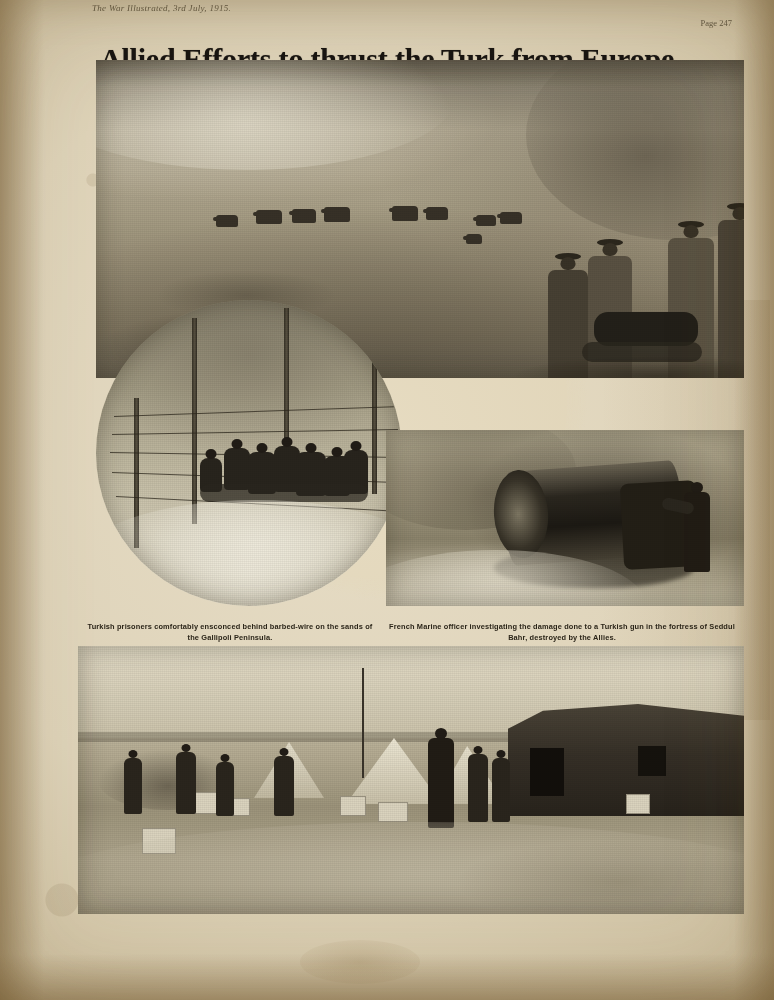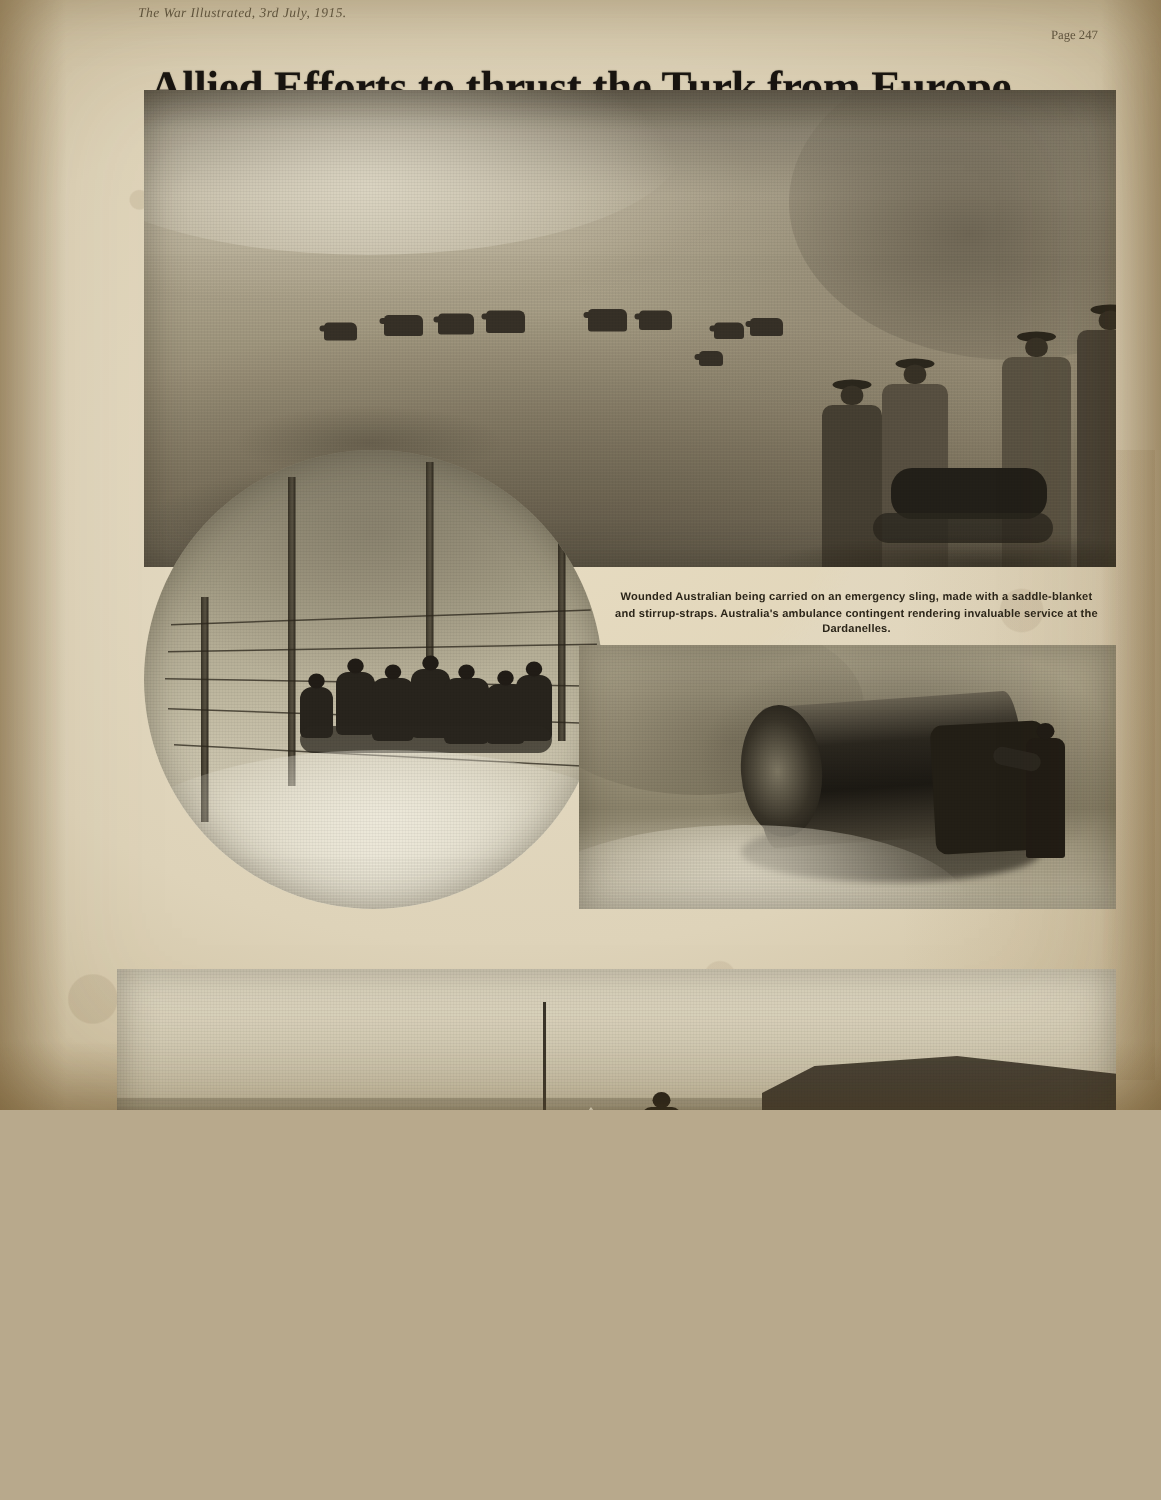--- a/index.html
+++ b/index.html
@@ -11,21 +11,21 @@
     width: 774px;
     height: 1000px;
     overflow: hidden;
     font-family: "Liberation Serif", serif;
   }
 
   
   .page {
     position: relative;
     width: 774px;
-    height: 740px;
+    height: 1000px;
     background:
       radial-gradient(ellipse 120% 90% at 45% 45%, #e7ddc6 0%, #ded3b9 45%, #cdbf9f 72%, #b9a782 92%, #a89573 100%);
     overflow: hidden;
   }
   
   .page::before {
     content: "";
     position: absolute;
     inset: 0;
     pointer-events: none;
@@ -381,21 +381,20 @@
 
       <div class="darkmass" style="left:498px;top:252px;width:104px;height:34px;border-radius:14px;background:#26231c;"></div>
       <div class="darkmass" style="left:486px;top:282px;width:120px;height:20px;border-radius:10px;opacity:.8;"></div>
 
       <div class="blob" style="left:420px;top:296px;width:280px;height:40px;background:radial-gradient(ellipse at 50% 50%, rgba(35,30,20,.5), rgba(0,0,0,0) 72%);"></div>
       <div class="grain"></div>
       <div class="vignette"></div>
     </div>
   </div>
 
-  <p class="caption" id="cap-top">Wounded Australian being carried on an emergency sling, made with a saddle-blanket and stirrup-straps.  Australia's ambulance contingent rendering invaluable service at the Dardanelles.</p>
 
   <div class="fig" id="fig-circle">
     <div class="photo circle ph-circle">
 
       <div class="wire-post" style="left:38px;top:98px;height:150px;"></div>
       <div class="wire-post" style="left:96px;top:18px;height:206px;"></div>
       <div class="wire-post" style="left:188px;top:8px;height:176px;"></div>
       <div class="wire-post" style="left:276px;top:24px;height:170px;"></div>
 
       <div class="wire" style="left:18px;top:116px;width:280px;transform:rotate(-2deg);"></div>
@@ -426,20 +425,21 @@
           <div class="ph"></div>
         </div>
       <div class="darkmass" style="left:104px;top:184px;width:168px;height:18px;border-radius:9px;opacity:.75;"></div>
 
       <div class="blob" style="left:-20px;top:200px;width:360px;height:130px;background:radial-gradient(ellipse at 50% 35%, rgba(242,238,224,.85), rgba(242,238,224,0) 72%);"></div>
       <div class="grain"></div>
       <div class="vignette" style="border-radius:50%;"></div>
     </div>
   </div>
 
+  <p class="caption" id="cap-circle">Turkish prisoners comfortably ensconced behind barbed-wire on the sands of the Gallipoli Peninsula.</p>
 
   <div class="fig" id="fig-gun">
     <div class="photo ph-gun">
 
       <div class="blob" style="left:-30px;top:-20px;width:220px;height:120px;background:radial-gradient(ellipse at 60% 70%, rgba(90,83,66,.5), rgba(0,0,0,0) 72%);"></div>
 
       <div class="gun-shadow" style="left:108px;top:118px;width:200px;height:40px;"></div>
       <div class="gun-barrel" style="left:118px;top:36px;width:178px;height:94px;transform:rotate(-4deg);"></div>
       <div class="gun-mouth" style="left:108px;top:40px;width:54px;height:88px;transform:rotate(-4deg);"></div>
       <div class="darkmass" style="left:236px;top:52px;width:76px;height:86px;border-radius:8px;transform:rotate(-3deg);background:#262219;"></div>
@@ -448,20 +448,21 @@
         <div class="hd" style="width:12px;height:11px;top:-10px;"></div>
       </div>
       <div class="darkmass" style="left:276px;top:70px;width:32px;height:12px;border-radius:6px;transform:rotate(12deg);"></div>
 
       <div class="blob" style="left:-40px;top:120px;width:300px;height:110px;background:radial-gradient(ellipse at 50% 30%, rgba(225,219,200,.8), rgba(225,219,200,0) 72%);"></div>
       <div class="grain"></div>
       <div class="vignette"></div>
     </div>
   </div>
 
+  <p class="caption" id="cap-gun">French Marine officer investigating the damage done to a Turkish gun in the fortress of Seddul Bahr, destroyed by the Allies.</p>
 
   <div class="fig" id="fig-bottom">
     <div class="photo ph-bottom">
 
       <div class="darkmass" style="left:0;top:0;width:666px;height:92px;background:linear-gradient(to bottom,#e6dfca,#cfc7af);opacity:.9;"></div>
       <div class="darkmass" style="left:0;top:86px;width:666px;height:10px;background:rgba(90,83,66,.35);"></div>
 
       <div class="pole" style="left:284px;top:22px;height:110px;"></div>
 
       <div class="hut" style="left:430px;top:58px;width:250px;height:112px;clip-path:polygon(0 22%,14% 6%,52% 0,100% 12%,100% 100%,0 100%);"></div>

